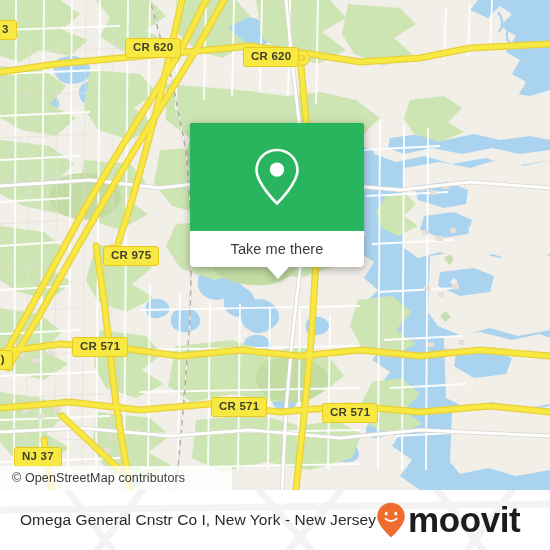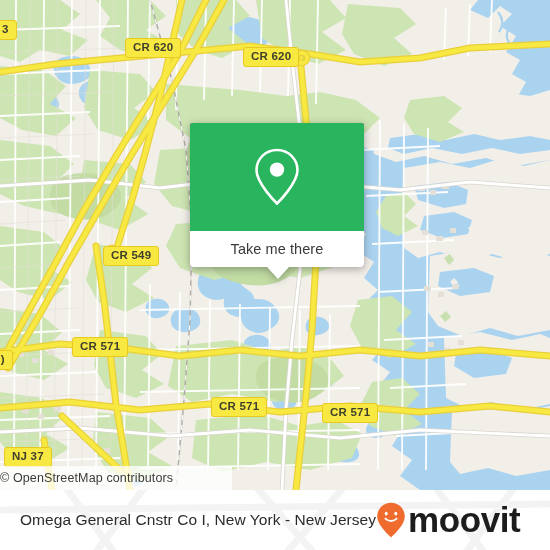--- a/index.html
+++ b/index.html
@@ -44,21 +44,21 @@
   .attribution {
     position: absolute;
     left: 0;
     top: 466px;
     width: 232px;
     height: 24px;
     background: rgba(255,255,255,0.78);
     display: flex;
     align-items: center;
     box-sizing: border-box;
-    padding-left: 0;
+    padding-left: 12px;
     z-index: 30;
   }
   .attribution-text {
     font-size: 12.5px;
     color: #3b3b3b;
     letter-spacing: .01em;
     white-space: nowrap;
   }
 
   
@@ -388,26 +388,26 @@
         <circle cx="302" cy="58" r="5.2" fill="none" stroke="#e9cf3a" stroke-width="6"></circle>
         <circle cx="302" cy="58" r="5.2" fill="none" stroke="#f7e941" stroke-width="3.8"></circle>
         <circle cx="112" cy="252" r="4.4" fill="none" stroke="#e9cf3a" stroke-width="6"></circle>
         <circle cx="112" cy="252" r="4.4" fill="none" stroke="#f7e941" stroke-width="3.8"></circle>
       </g>
     </svg>
 
     <div class="shield" style="left:-6px;  top:20px;">3</div>
     <div class="shield" style="left:125px; top:38px;">CR 620</div>
     <div class="shield" style="left:243px; top:47px;">CR 620</div>
-    <div class="shield" style="left:103px; top:246px;">CR 549</div>
+    <div class="shield" style="left:103px; top:246px;">CR 975</div>
     <div class="shield" style="left:-14px; top:350px;">3)</div>
     <div class="shield" style="left:72px;  top:337px;">CR 571</div>
     <div class="shield" style="left:211px; top:397px;">CR 571</div>
     <div class="shield" style="left:322px; top:403px;">CR 571</div>
-    <div class="shield" style="left:4px;   top:447px;">NJ 37</div>
+    <div class="shield" style="left:14px;   top:447px;">NJ 37</div>
 
     <div class="attribution">
       <span class="attribution-text">© OpenStreetMap contributors</span>
     </div>
 
     <div class="popup-wrap">
       <div class="popup">
         <div class="popup-head">
           <svg class="pin-icon" width="50" height="62" viewBox="0 0 50 62">
             <path d="M25 4 C13.5 4 4.5 13 4.5 24.3 C4.5 37.5 25 57.5 25 57.5

